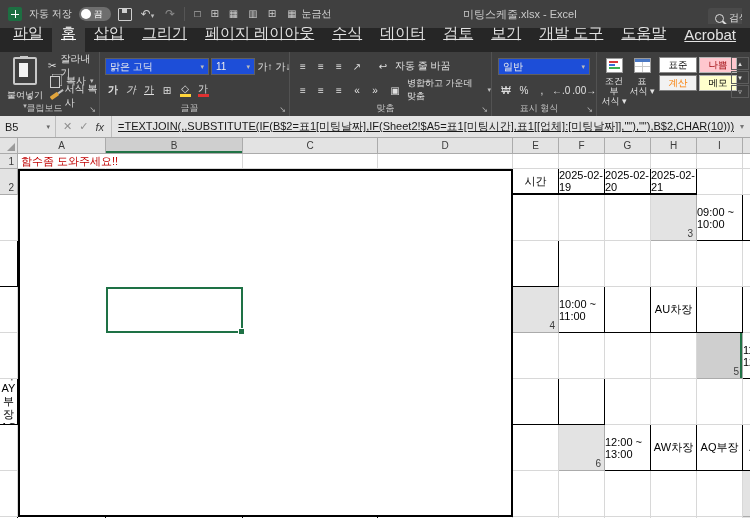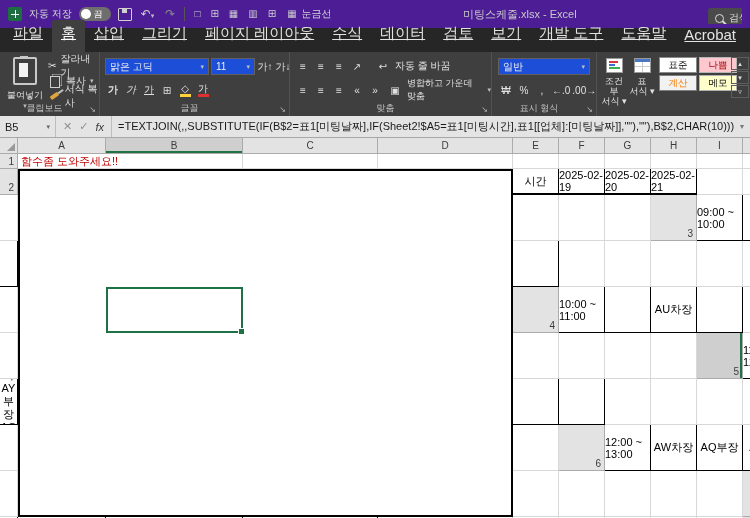--- a/index.html
+++ b/index.html
@@ -1,18 +1,18 @@
 <!DOCTYPE html>
 <html><head>
 <meta charset="utf-8">
 <style>
   html,body{margin:0;padding:0;width:750px;height:518px;overflow:hidden;
     font-family:"Liberation Sans","DejaVu Sans",sans-serif;background:#fff;}
   
-  .titlebar{position:absolute;top:0;left:0;width:750px;height:28px;background:#4c1d95;
+  .titlebar{position:absolute;top:0;left:0;width:750px;height:28px;background:#404040;
     display:flex;align-items:center;gap:7px;padding:0 8px;box-sizing:border-box;color:#d8d8d8;font-size:10px;}
   .appicon{width:14px;height:14px;background:#1d6f42;border-radius:2px;position:relative;flex:0 0 auto;}
   .appicon::after{content:"";position:absolute;left:3px;top:3px;right:3px;bottom:3px;
     background:linear-gradient(#fff,#fff) 0 4px/8px 1px no-repeat,linear-gradient(#fff,#fff) 4px 0/1px 8px no-repeat;}
   .tgl{width:32px;height:14px;border-radius:7px;background:#6e6e6e;display:flex;align-items:center;
     padding:0 2px;gap:3px;box-sizing:border-box;}
   .tgl .knob{width:10px;height:10px;border-radius:50%;background:#fff;}
   .tgl .tgl-txt{font-size:9px;color:#fff;}
   .save-ic{width:12px;height:11px;border:1px solid #cfcfcf;border-radius:1px;position:relative;}
   .save-ic::before{content:"";position:absolute;top:0;left:3px;width:5px;height:4px;background:#cfcfcf;}
@@ -66,21 +66,21 @@
     box-sizing:border-box;flex:0 0 auto;}
   .two-line{font-size:9px;line-height:10px;text-align:center;color:#e2e2e2;}
   
   .fbar{position:absolute;top:116px;left:0;width:750px;height:22px;background:#e4e4e4;
     border-bottom:1px solid #a8a8a8;display:flex;align-items:center;box-sizing:border-box;font-size:11px;color:#1a1a1a;}
   .namebox{width:56px;height:100%;display:flex;align-items:center;justify-content:space-between;
     padding:0 5px;border-right:1px solid #bdbdbd;box-sizing:border-box;}
   .fbtns{display:flex;align-items:center;gap:7px;padding:0 7px;border-right:1px solid #bdbdbd;height:100%;}
   .fx{font-style:italic;color:#3a3a3a;font-size:11px;}
   .gray{color:#8f8f8f;}
-  .ftext{flex:1;padding:0 6px;white-space:nowrap;overflow:hidden;font-size:11px;}
+  .ftext{flex:1;padding:0 6px;white-space:nowrap;overflow:hidden;font-size:11px;text-decoration:underline;}
   .fchev{padding:0 6px;color:#777;font-size:8px;}
   
   .sheet{position:absolute;top:138px;left:0;width:750px;height:380px;overflow:hidden;background:#fff;
     display:grid;grid-template-columns:18px 88px 137px 135px 135px repeat(6,46px);
     grid-template-rows:16px 15px 26px repeat(7,46px);}
   .hd{background:#e3e3e3;border-right:1px solid #ababab;border-bottom:1px solid #ababab;
     color:#3c3c3c;font-size:10px;display:flex;align-items:center;justify-content:center;box-sizing:border-box;}
   .hd.selhd{background:#cfcfcf;}
   .hd.selhd.colh{box-shadow:inset 0 -2px 0 #217346;}
   .hd.selhd.rowh{box-shadow:inset -2px 0 0 #217346;}

